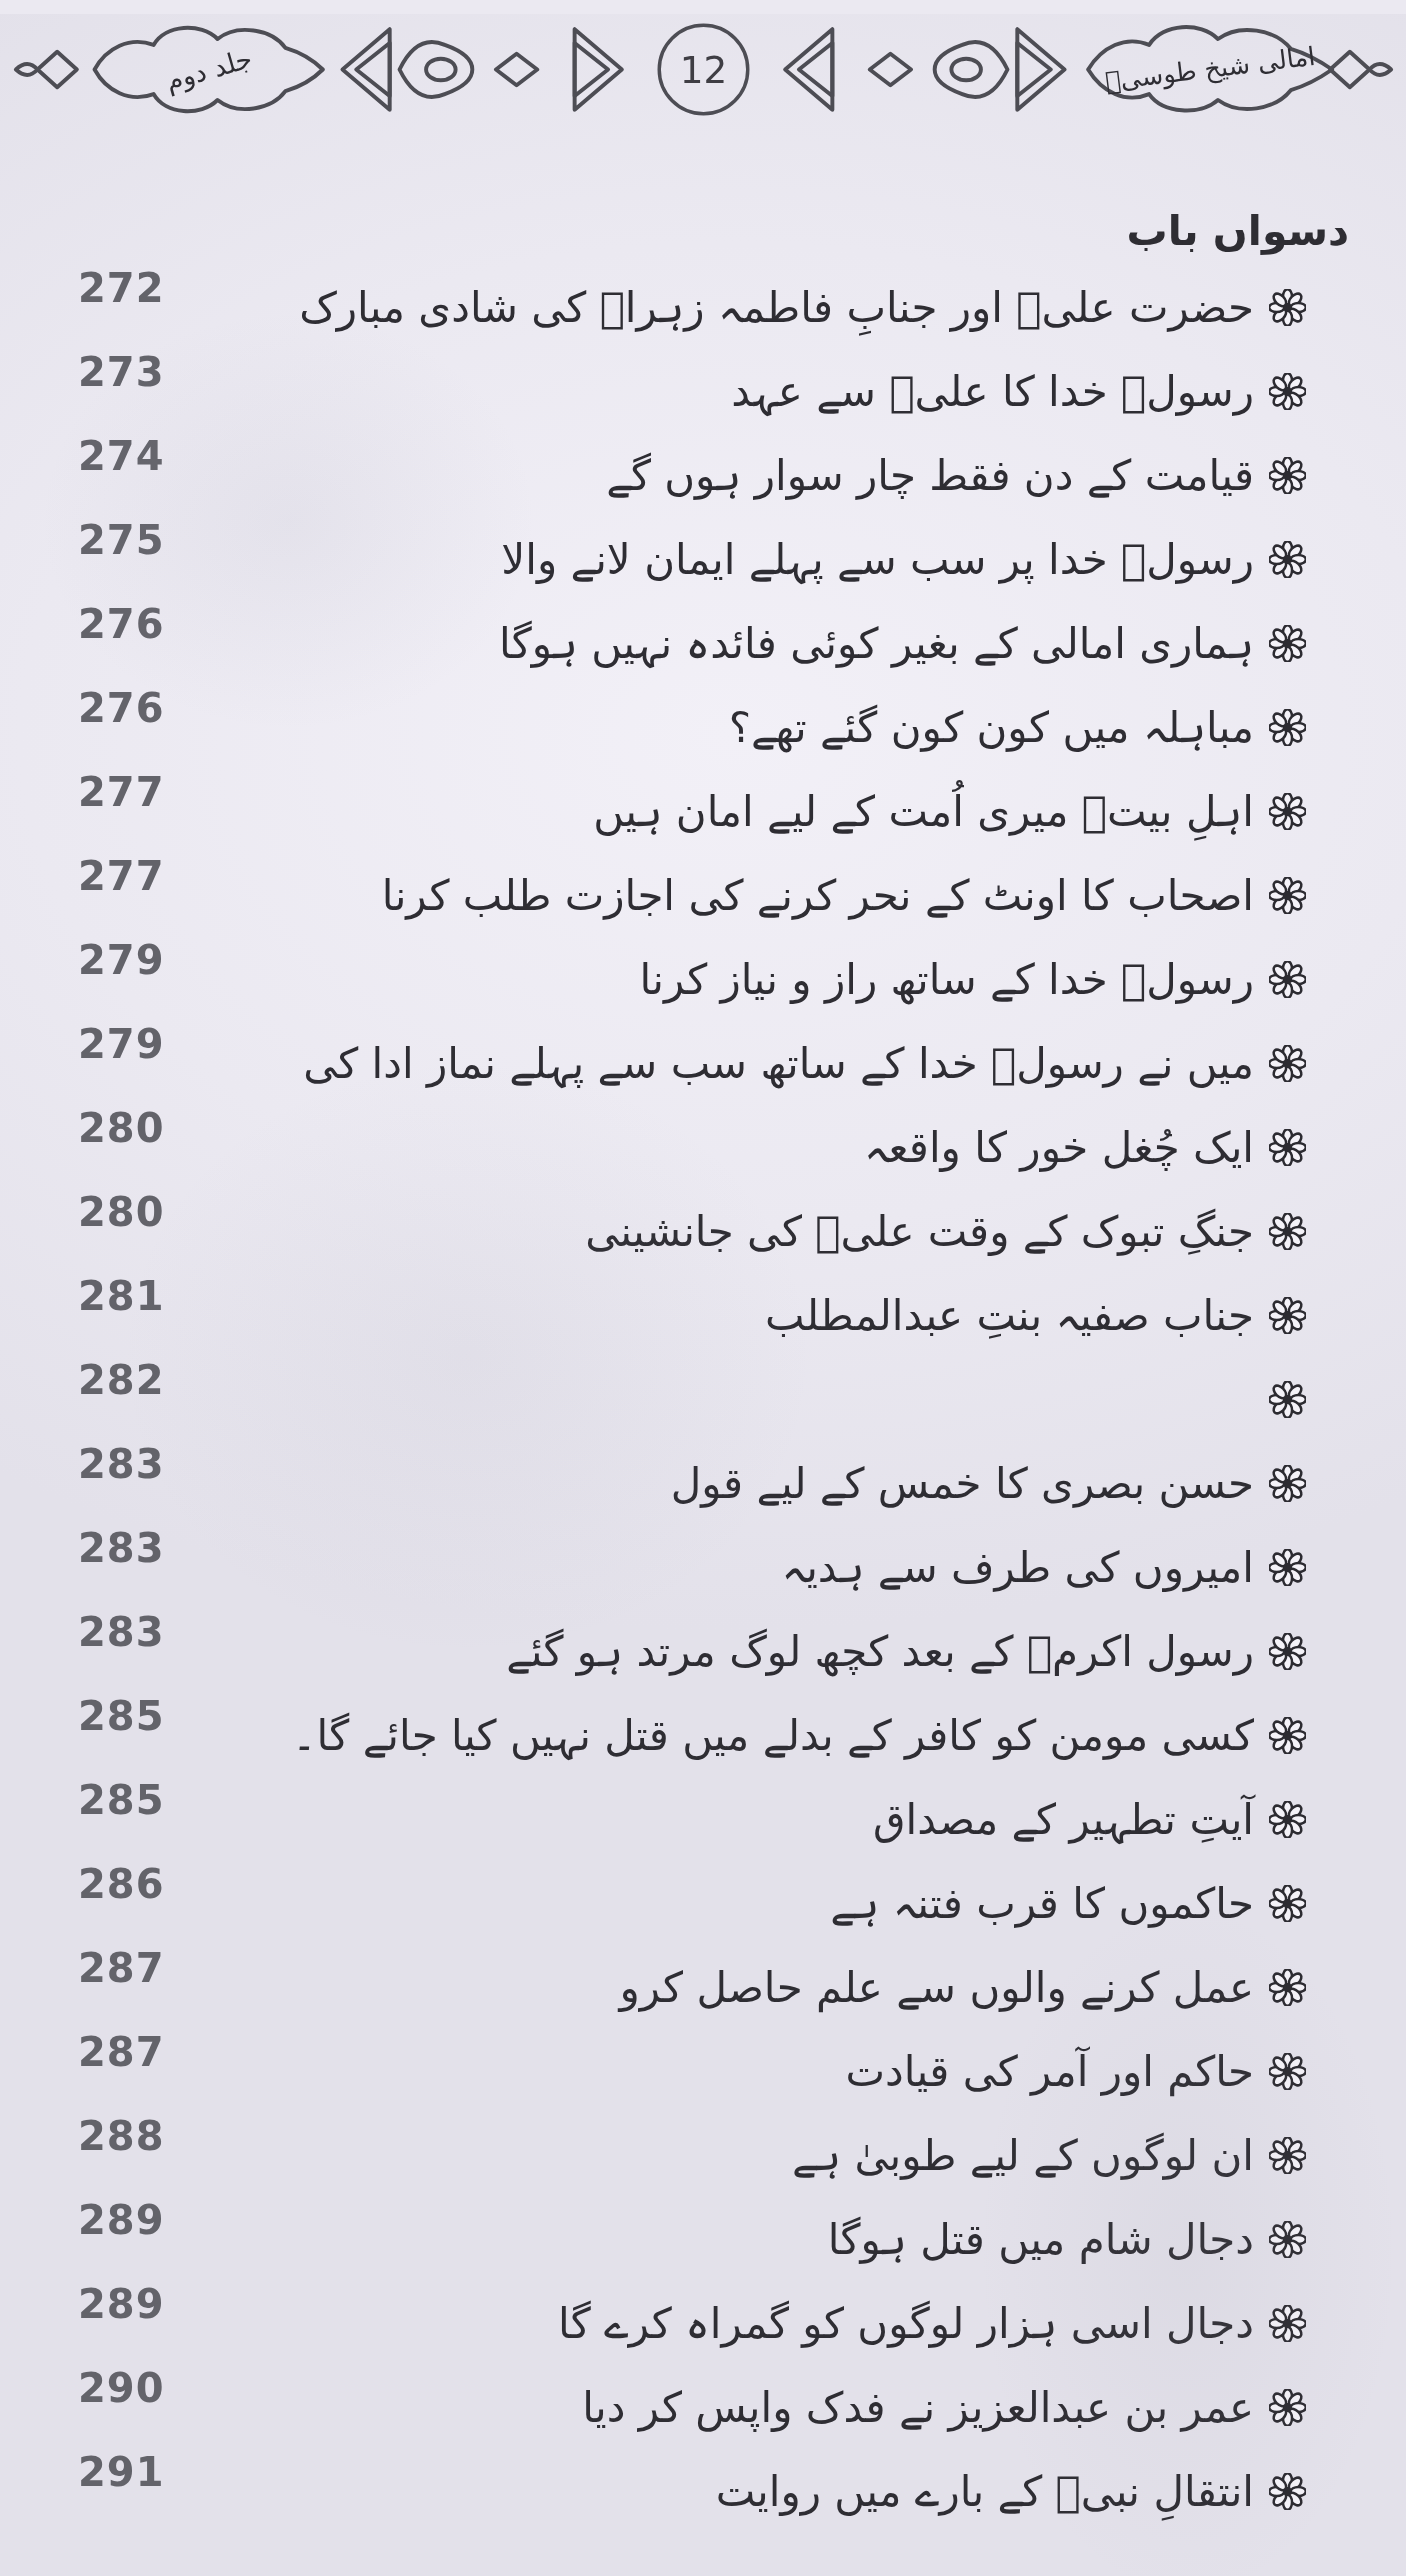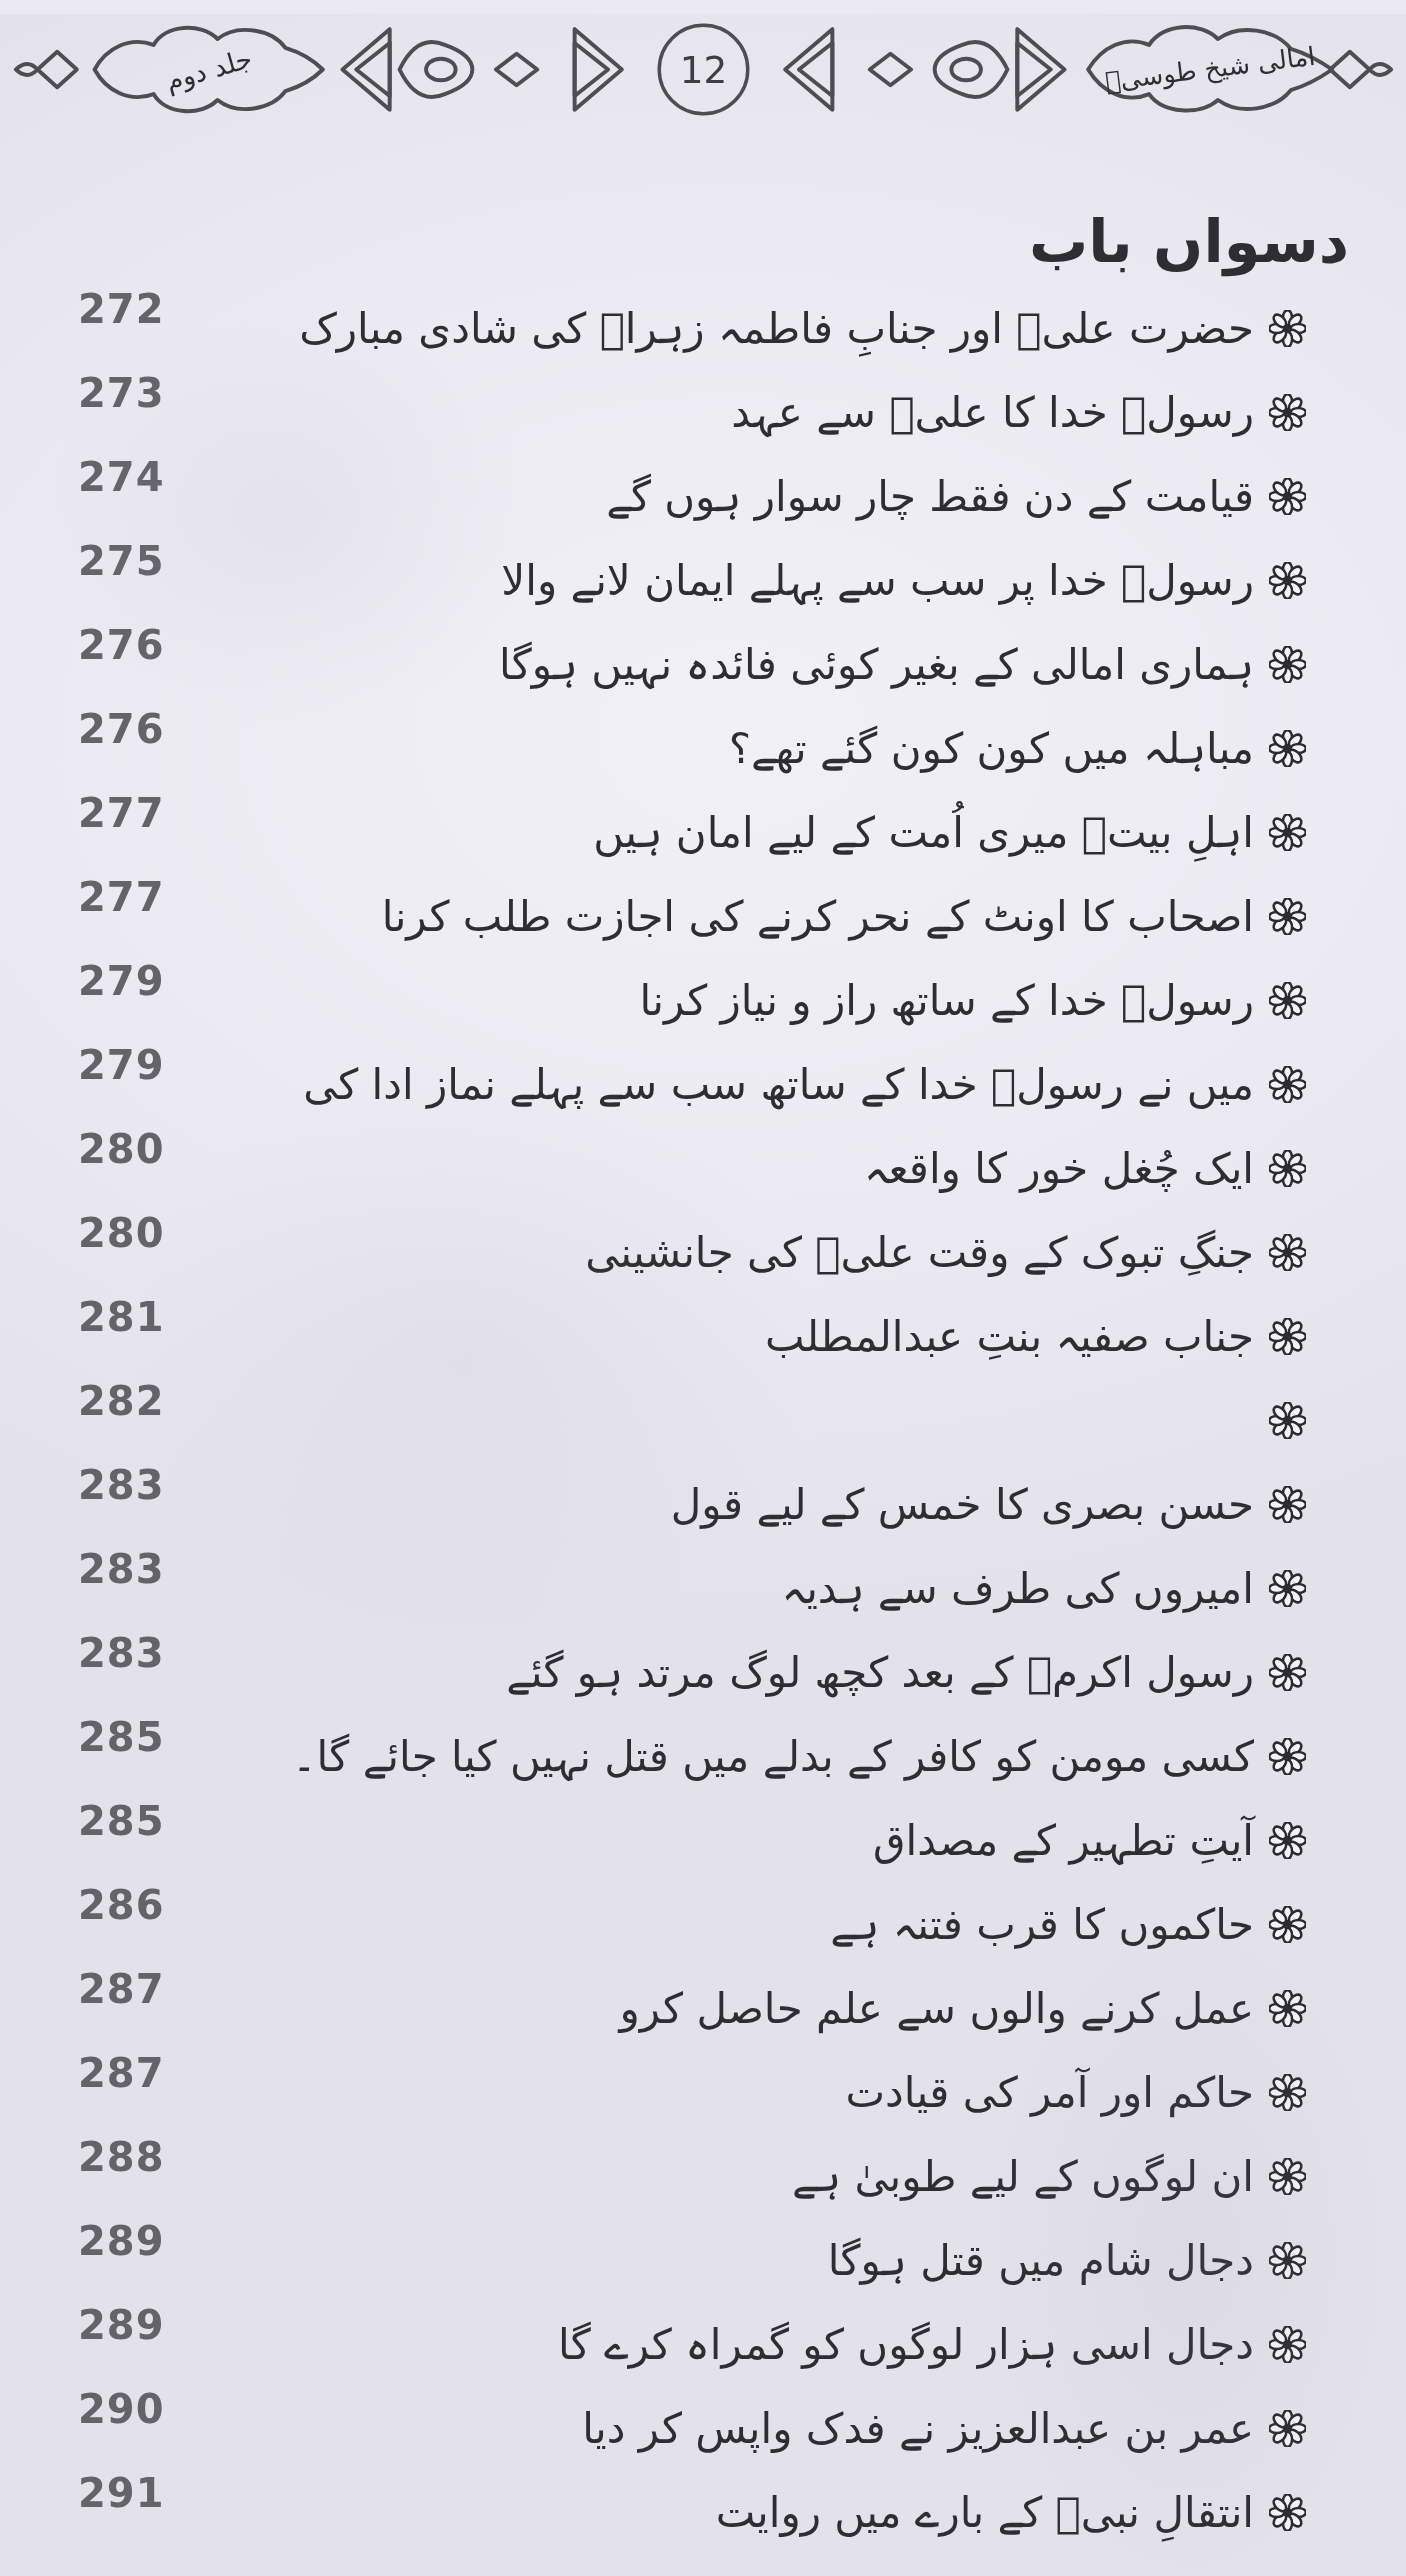--- a/index.html
+++ b/index.html
@@ -22,21 +22,21 @@
   .sm2{left:119px;top:1044px;width:696px;height:597px;
        background:radial-gradient(closest-side,rgba(140,140,160,.08),rgba(140,140,160,0));}
   .sm3{right:10px;top:1889px;width:418px;height:696px;
        background:radial-gradient(closest-side,rgba(150,150,165,.09),rgba(150,150,165,0));}
 
   .ornament-band{display:block;margin:14px auto 0 auto;}
 
   .chapter{
     direction:rtl;text-align:right;
     margin-top:82px;padding:0 58px 0 0;
-    font-size:59px;font-weight:bold;color:var(--ink);
+    font-size:41px;font-weight:bold;color:var(--ink);
     letter-spacing:0.5px;
   }
 
   .toc{margin-top:10px;}
   .row{
     display:flex;justify-content:space-between;
     height:84px;padding:0 101px 0 78px;
   }
   .num{
     font-size:40px;font-weight:600;color:var(--number);

